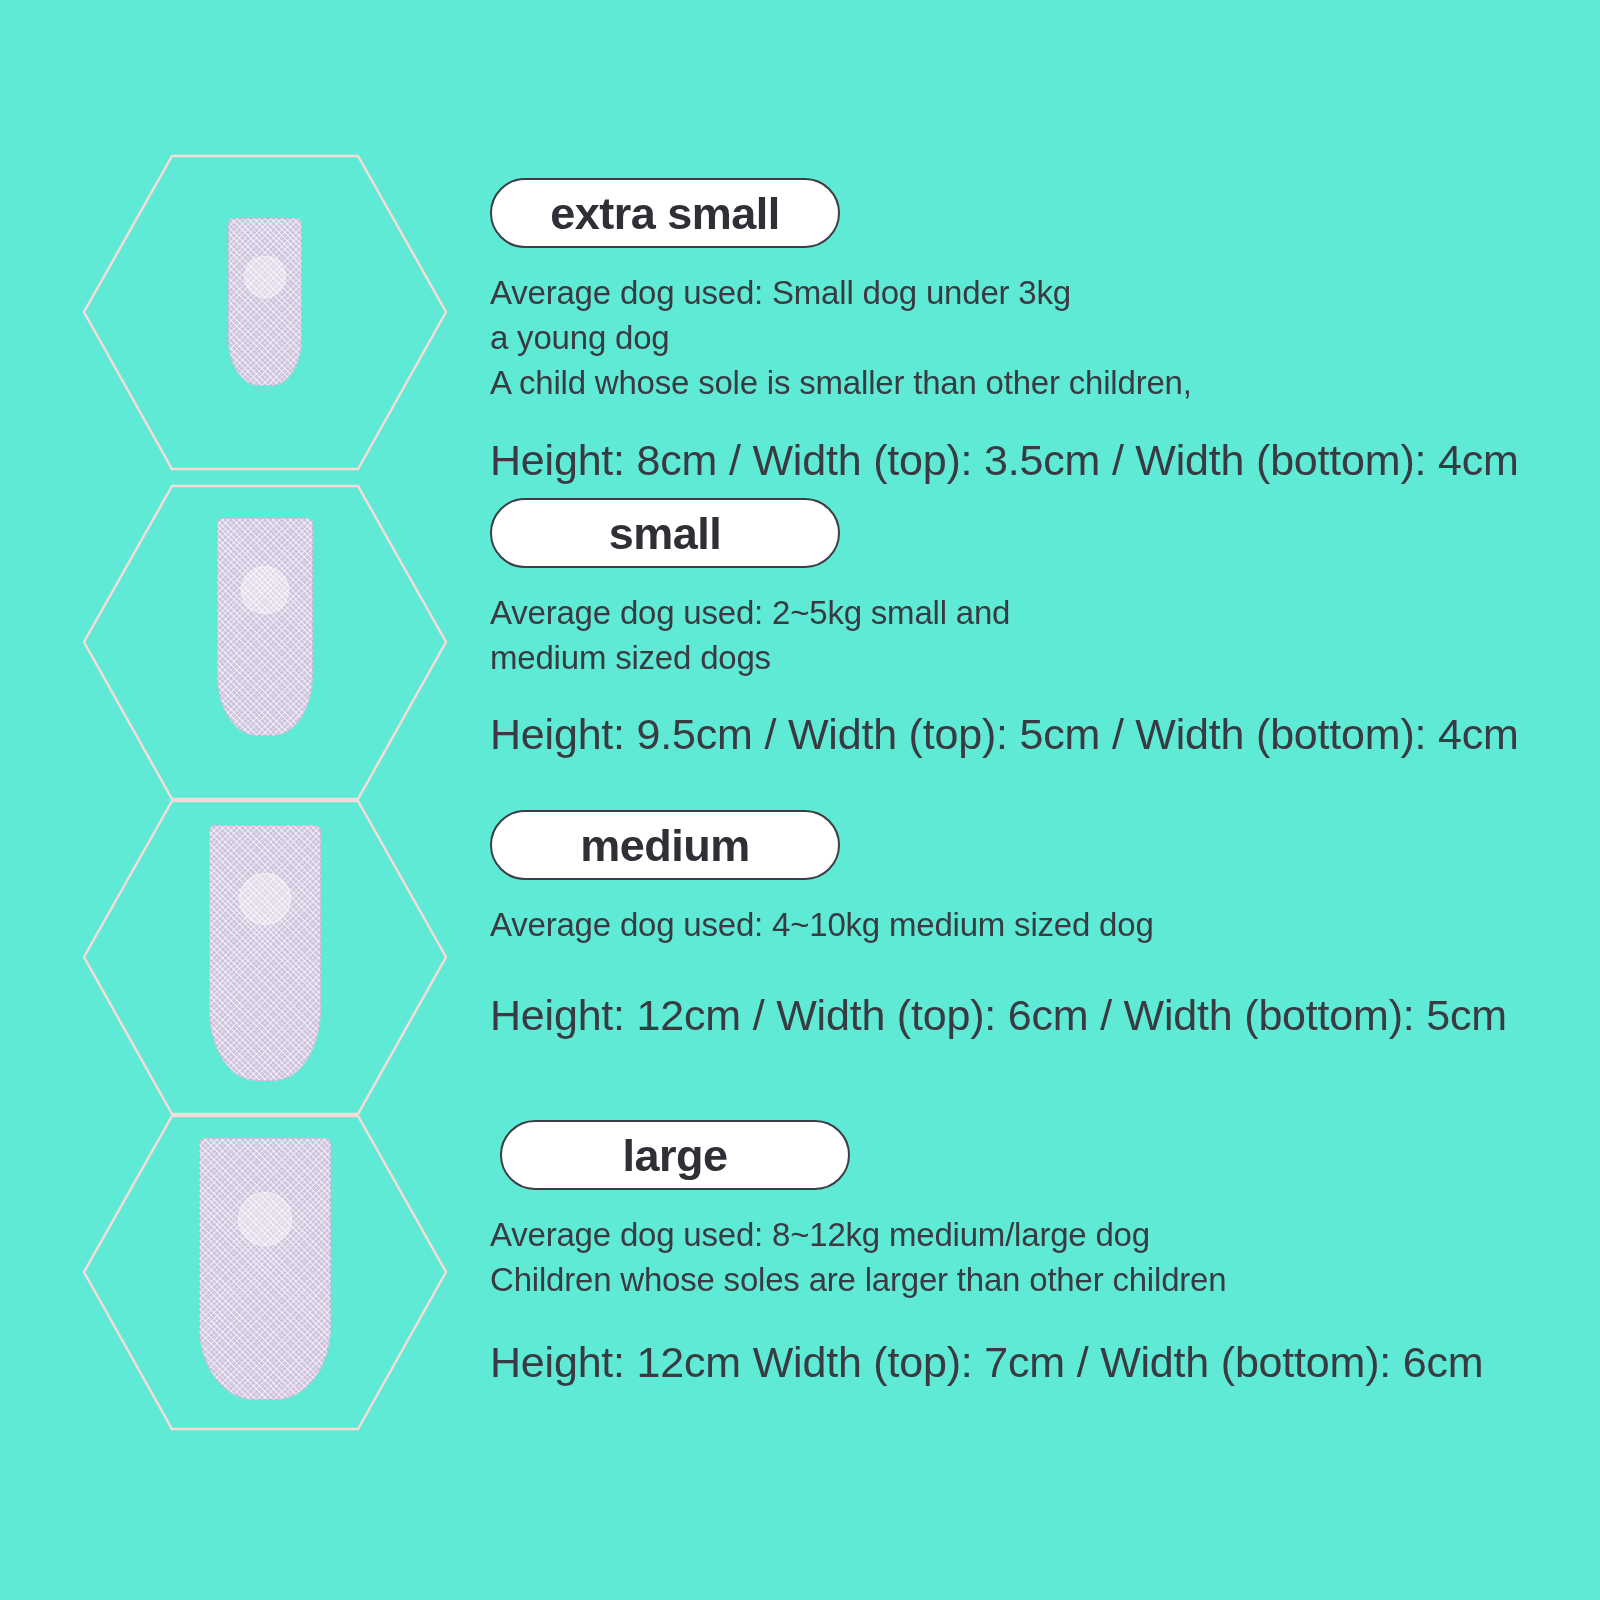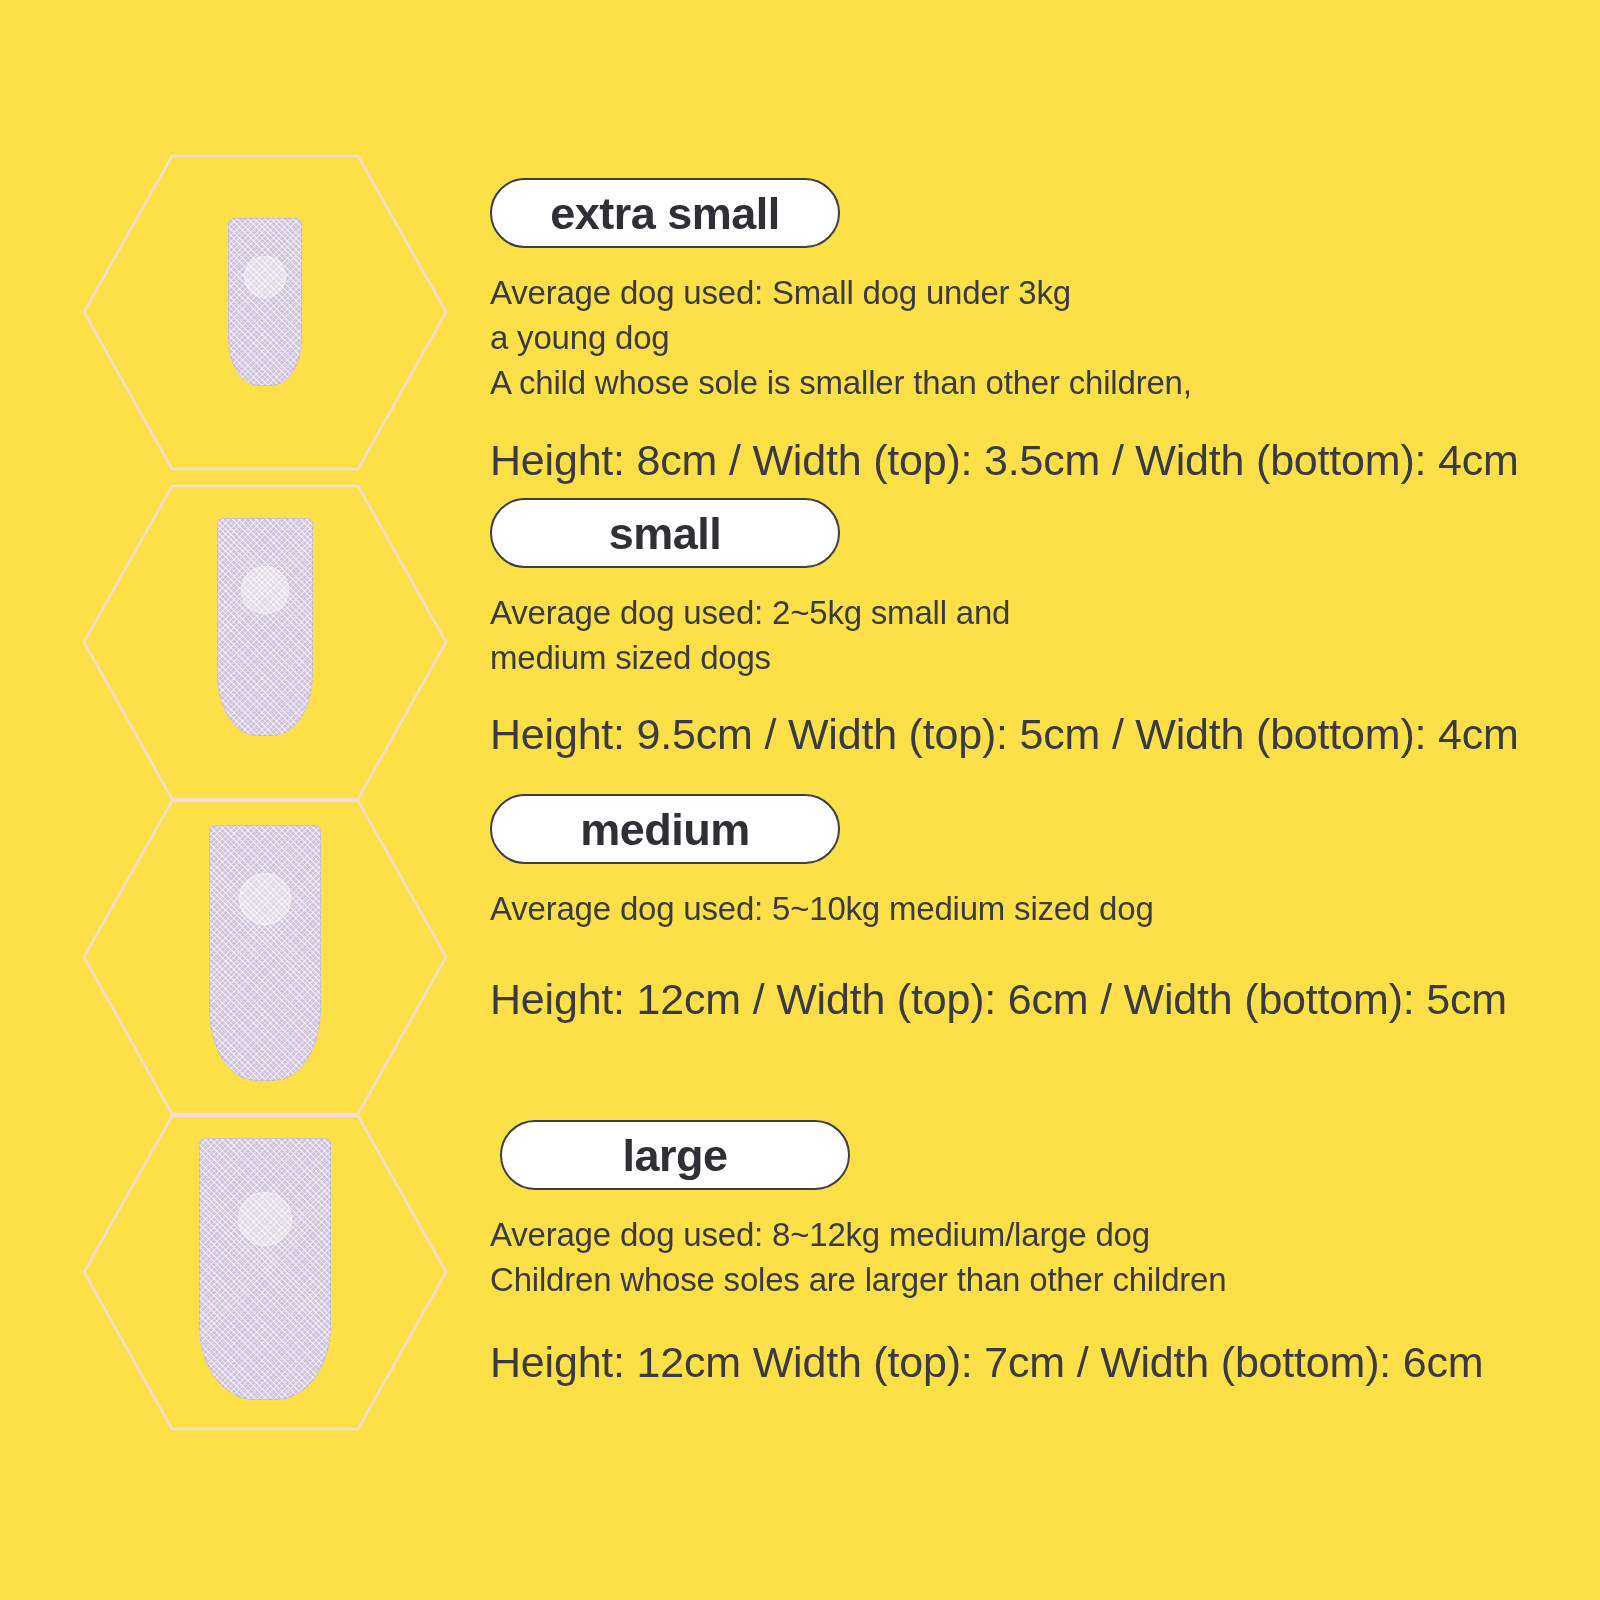--- a/index.html
+++ b/index.html
@@ -12,21 +12,21 @@
     height: 1600px;
     font-family: "Liberation Sans", sans-serif;
     color: #3b3b42;
     position: relative;
     overflow: hidden;
   }
 
   .sheet {
     position: absolute;
     inset: 0;
-    background: #fde047;
+    background: #5eead4;
     padding-left: 48px;
   }
 
   
   .illus-col {
     position: absolute;
     left: 70px;
     top: 140px;
     width: 390px;
     height: 1300px;
@@ -92,21 +92,21 @@
   .text-col {
     position: absolute;
     left: 490px;
     top: 150px;
     width: 1060px;
   }
 
   .block { position: absolute; left: 0; width: 1060px; }
   .block.b0 { top: 28px; }
   .block.b1 { top: 348px; }
-  .block.b2 { top: 644px; }
+  .block.b2 { top: 660px; }
   .block.b3 { top: 970px; }
 
   .pill {
     display: flex;
     align-items: center;
     justify-content: center;
     width: 350px;
     height: 70px;
     border: 2.5px solid #3d3d45;
     border-radius: 36px;
@@ -230,21 +230,21 @@
         <div>medium sized dogs</div>
       </div>
       <div class="dims">Height: 9.5cm / Width (top): 5cm / Width (bottom): 4cm</div>
     </div>
 
     <div class="block b2">
       <div class="pill">
         <span>medium</span>
       </div>
       <div class="desc">
-        <div>Average dog used: 5~10kg medium sized dog</div>
+        <div>Average dog used: 4~10kg medium sized dog</div>
       </div>
       <div class="dims">Height: 12cm / Width (top): 6cm / Width (bottom): 5cm</div>
     </div>
 
     <div class="block b3">
       <div class="pill">
         <span>large</span>
       </div>
       <div class="desc">
         <div>Average dog used: 8~12kg medium/large dog</div>

